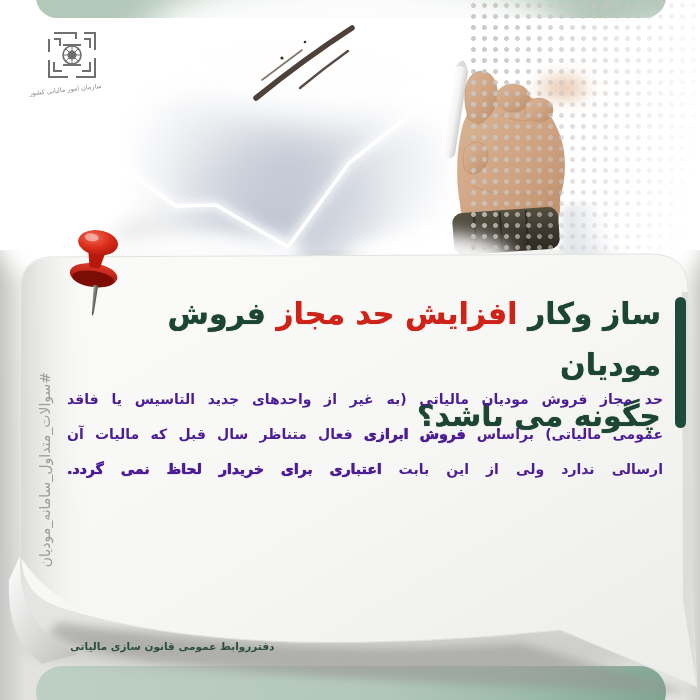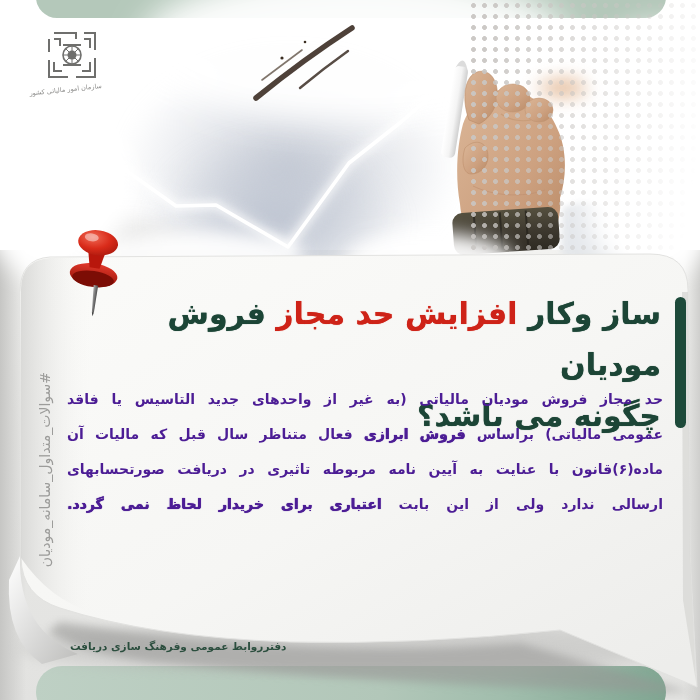--- a/index.html
+++ b/index.html
@@ -242,21 +242,20 @@
   <div class="accent-bar"></div>
 
   <div class="title">
     <div><span class="c-green">ساز وکار </span><span class="c-red">افزایش حد مجاز</span><span class="c-green"> فروش مودیان</span></div>
     <div><span class="c-green">چگونه می باشد؟</span></div>
   </div>
 
   <div class="body-text">
     <div class="bline"><span>حد مجاز فروش مودیان مالیاتی (به غیر از واحدهای جدید التاسیس یا فاقد</span></div>
     <div class="bline"><span>عمومی مالیاتی) براساس </span><span class="sb">فروش ابرازی</span><span> فعال متناظر سال قبل که مالیات آن</span></div>
-    <div class="bline"><span>ماده(۶)قانون با عنایت به آیین نامه مربوطه تاثیری در دریافت صورتحسابهای</span></div>
     <div class="bline"><span>ارسالی ندارد ولی از این بابت </span><span class="sb">اعتباری برای خریدار لحاظ نمی گردد.</span></div>
   </div>
 
   <div class="hashtag">#سوالات_متداول_سامانه_مودیان</div>
 
-  <div class="credit">دفترروابط عمومی وفرهنگ سازی دریافت</div>
+  <div class="credit">دفترروابط عمومی قانون سازی مالیاتی</div>
 
 </div>
 
 </body></html>

